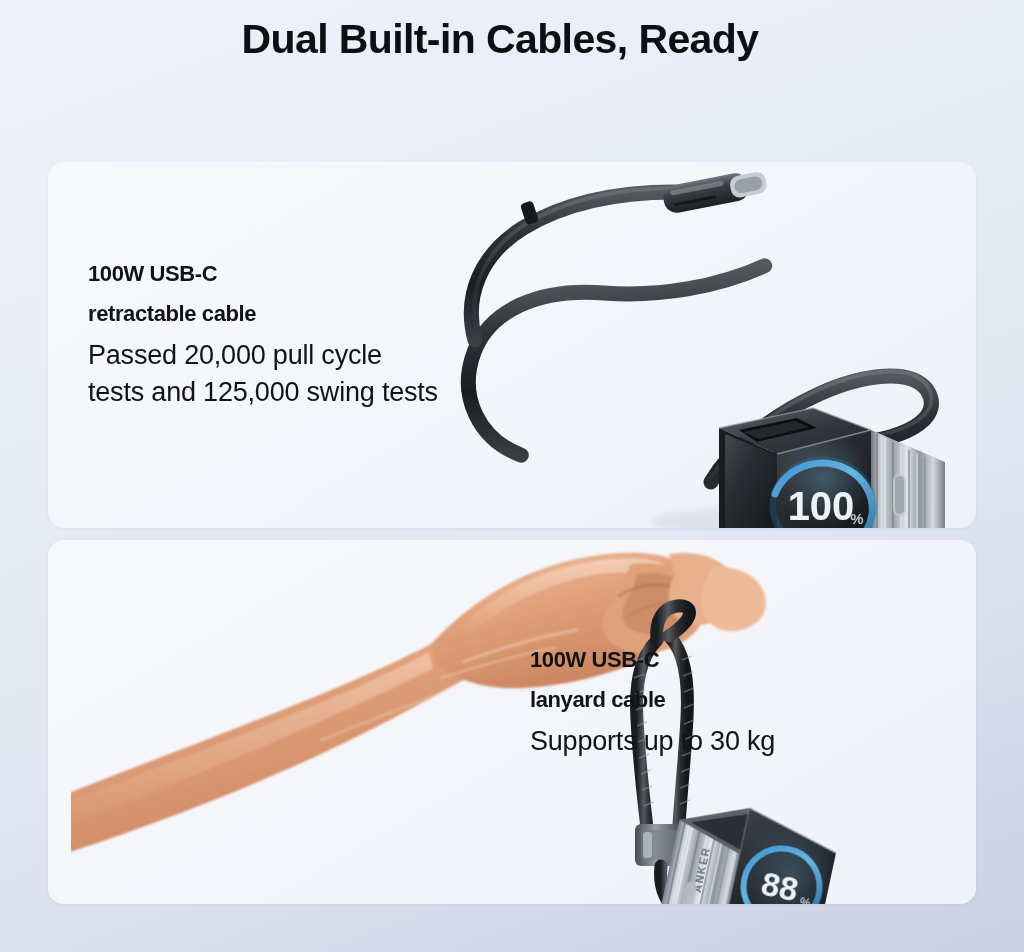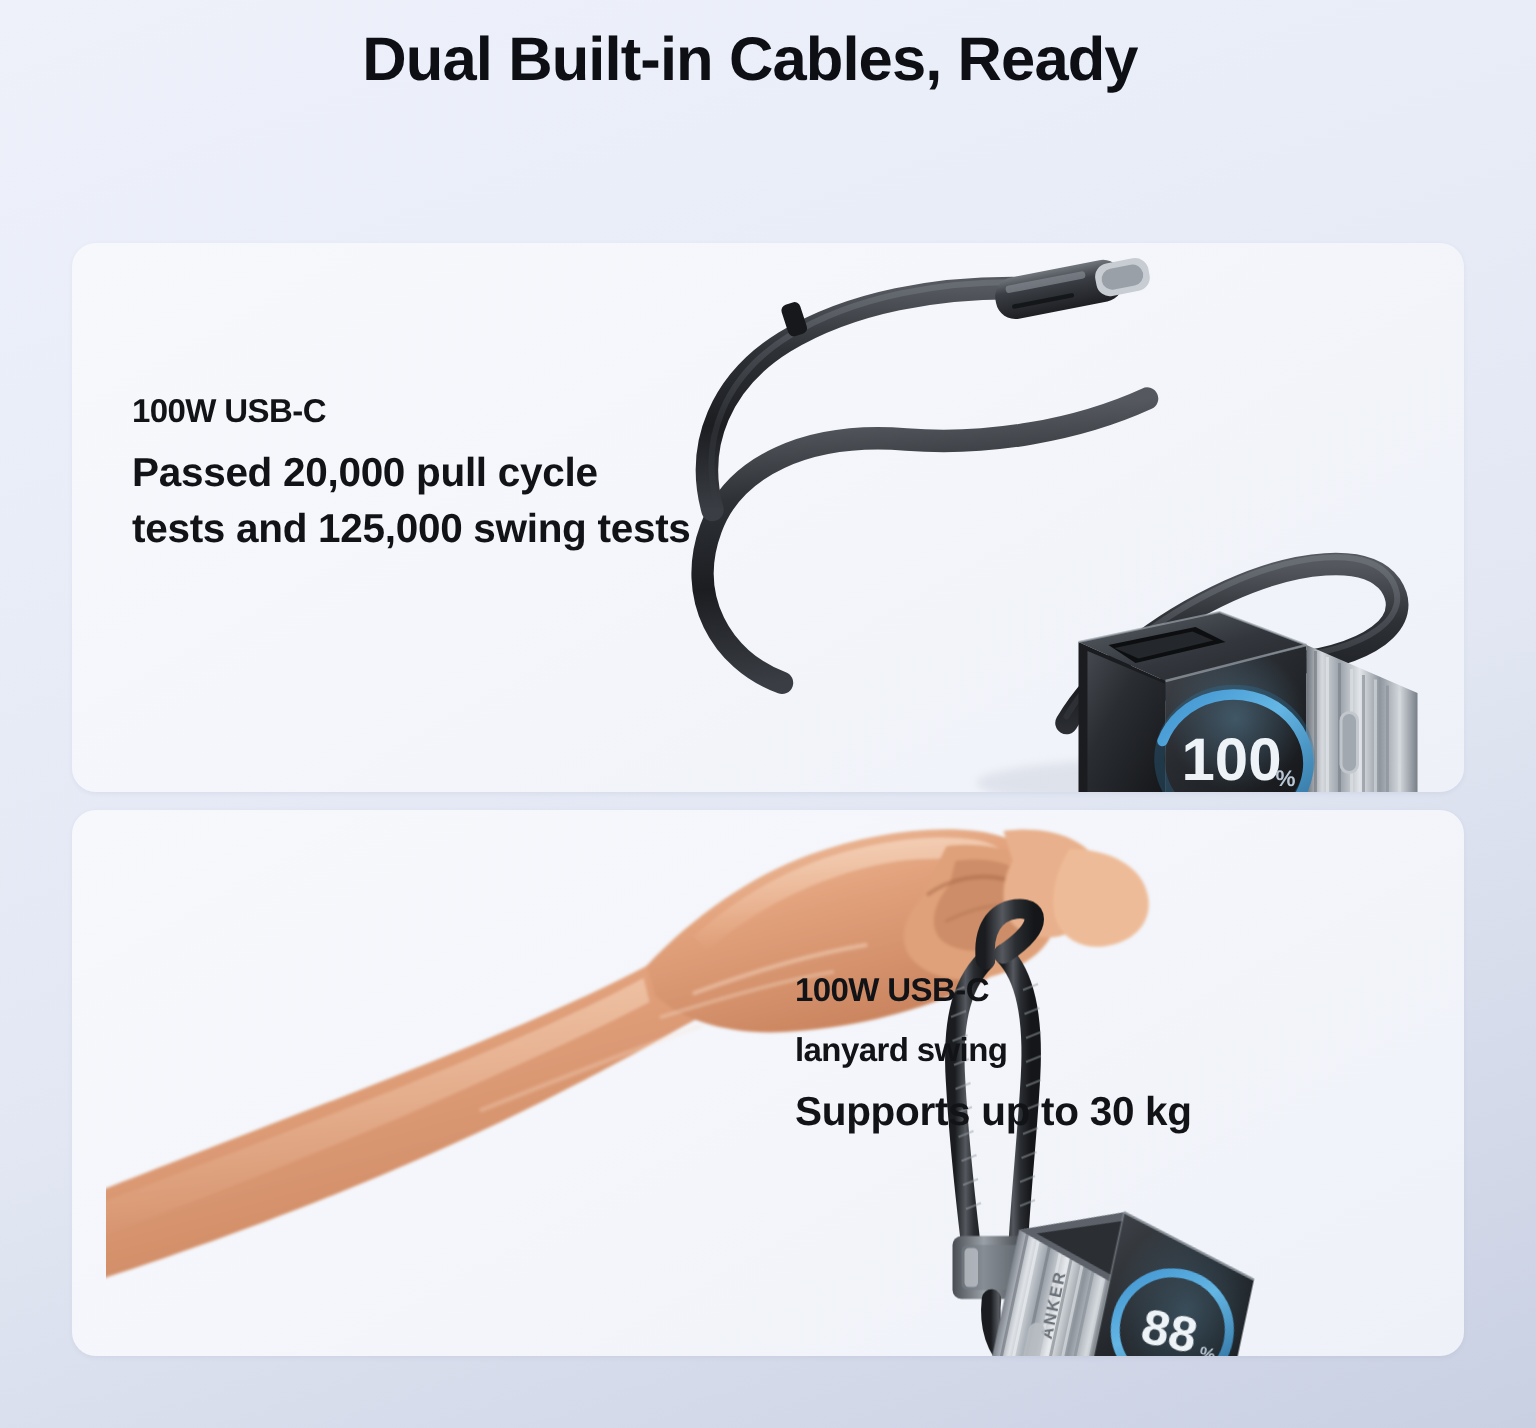--- a/index.html
+++ b/index.html
@@ -34,21 +34,21 @@
   }
   #panel-top   { left:48px; top:162px; width:928px; height:366px; }
   #panel-bottom{ left:48px; top:540px; width:928px; height:364px; }
 
   
   .txt{ position:absolute; color:#111317; }
   .txt .t1{
     font-weight:bold; font-size:22px; line-height:40px; letter-spacing:-0.4px;
   }
   .txt .t2{
-    font-weight:bold; font-size:27px; line-height:37px; letter-spacing:-0.2px;
+    font-weight:normal; font-size:27px; line-height:37px; letter-spacing:-0.2px;
     margin-top:3px;
   }
   #text-top   { left:40px; top:92px; width:520px; }
   #text-bottom{ left:482px; top:100px; width:430px; }
 
   
   .art{ position:absolute; inset:0;margin-left:23px; }
   .art svg{ position:absolute; display:block; }
 
   
@@ -181,20 +181,21 @@
           <text class="screen-num" x="-2" y="14" font-size="40" text-anchor="middle">100</text>
           <text class="screen-pct" x="34" y="18" font-size="15" text-anchor="middle">%</text>
         </g>
       </g>
     </svg>
   </div>
 
   <div class="txt" id="text-top">
     <div class="t1">
       <div>100W USB-C</div>
+      <div>retractable cable</div>
     </div>
     <div class="t2">
       <div>Passed 20,000 pull cycle</div>
       <div>tests and 125,000 swing tests</div>
     </div>
   </div>
 </section>
 
 <section class="panel" id="panel-bottom">
 
@@ -351,19 +352,19 @@
           <text class="screen-num" x="-2" y="12" font-size="33" text-anchor="middle">88</text>
           <text class="screen-pct" x="26" y="15" font-size="12" text-anchor="middle">%</text>
         </g>
       </g>
     </svg>
   </div>
 
   <div class="txt" id="text-bottom">
     <div class="t1">
       <div>100W USB-C</div>
-      <div>lanyard swing</div>
+      <div>lanyard cable</div>
     </div>
     <div class="t2">
       <div>Supports up to 30 kg</div>
     </div>
   </div>
 </section>
 
 </body></html>

